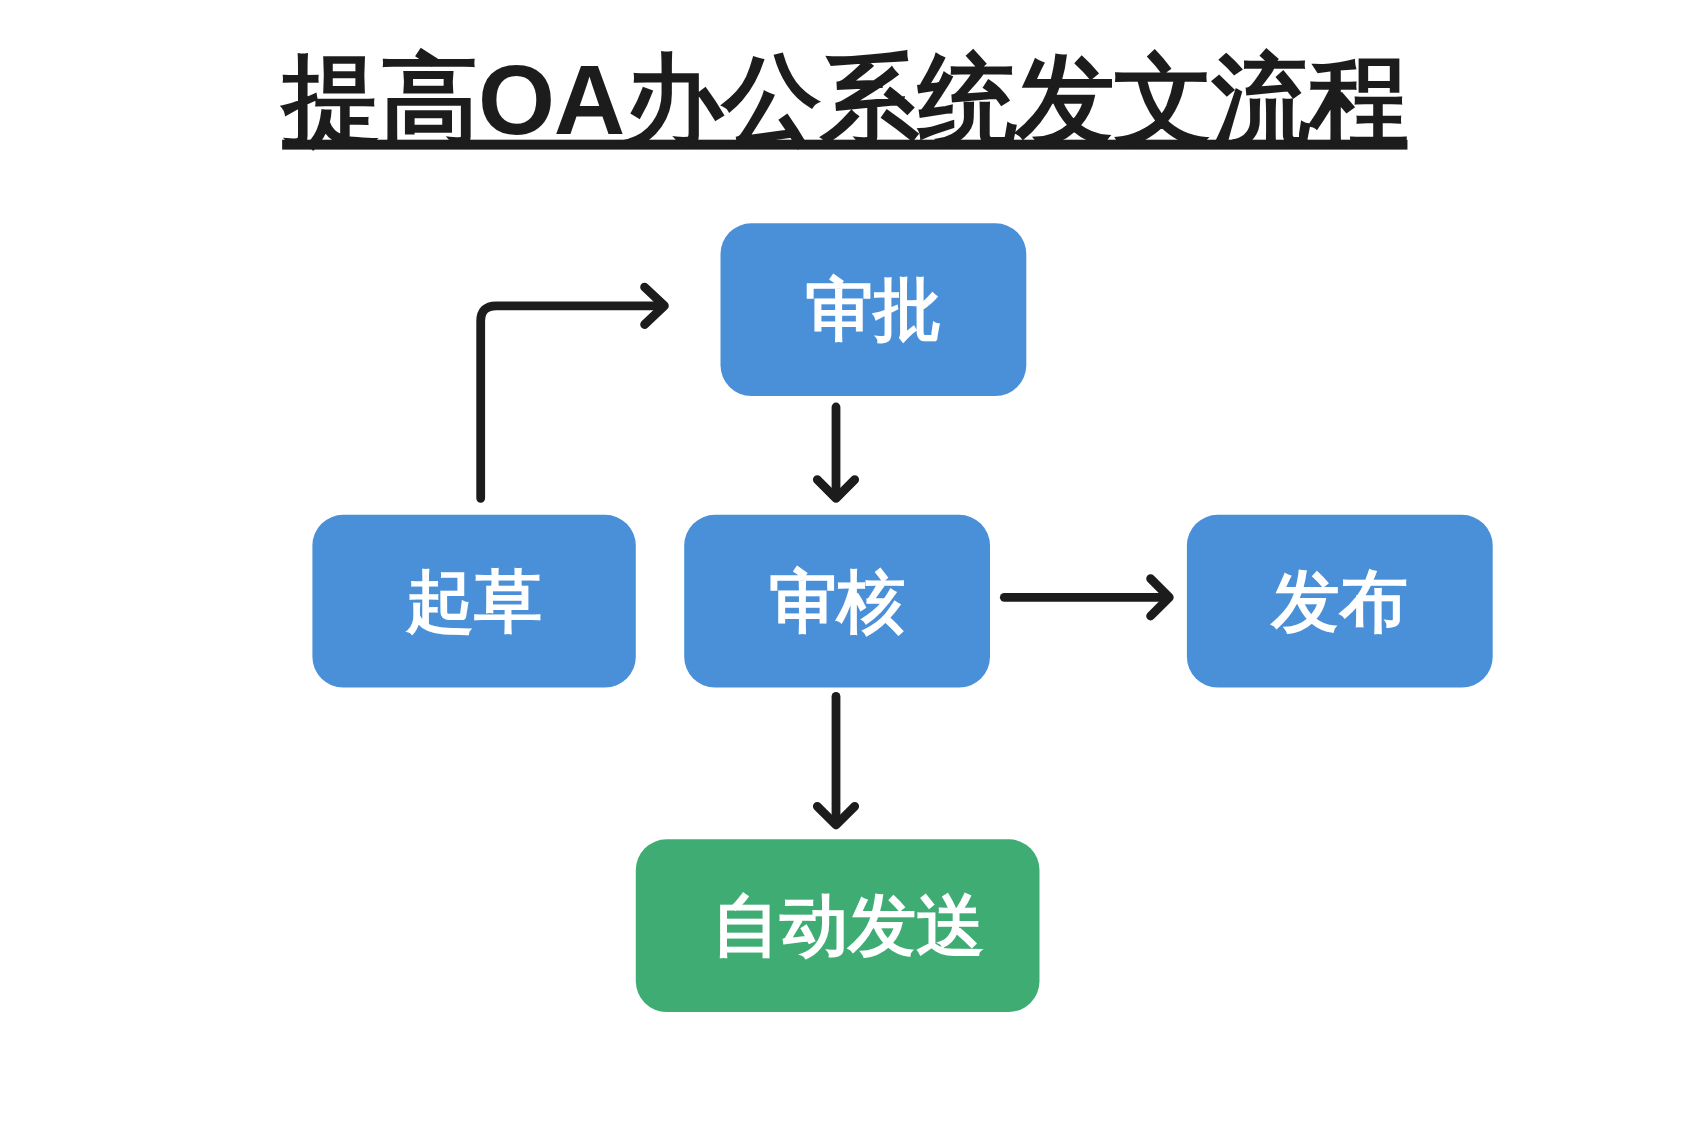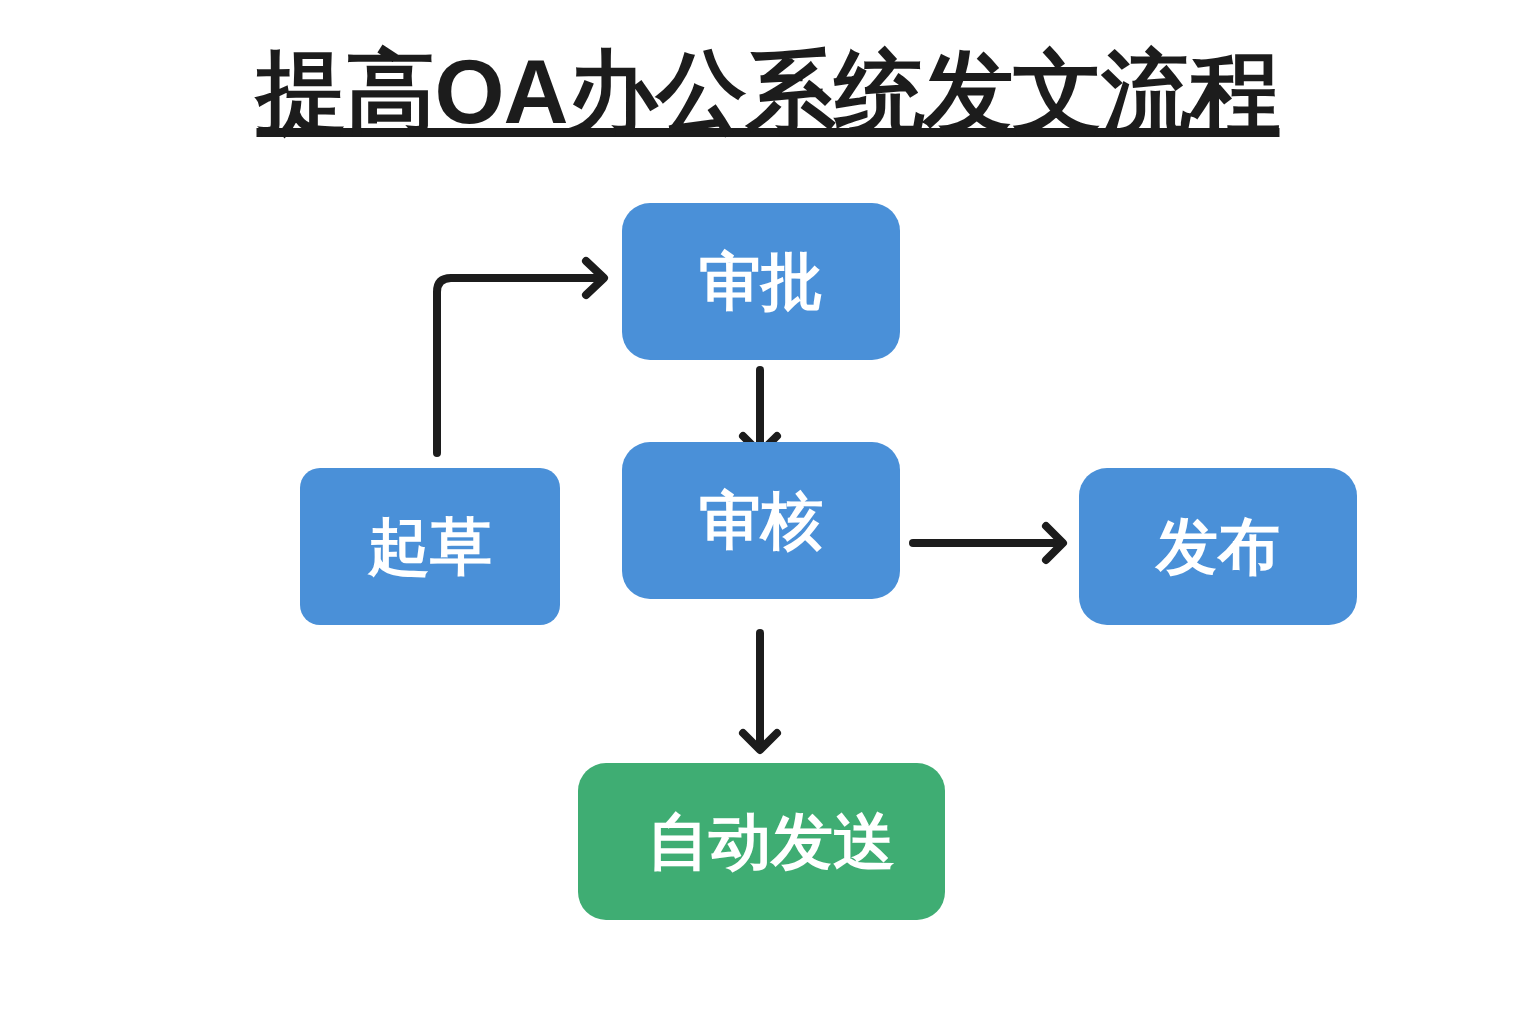--- a/index.html
+++ b/index.html
@@ -42,23 +42,23 @@
     justify-content: center;
     border-radius: 28px;
     color: var(--node-text);
     font-size: 62px;
     font-weight: 600;
     white-space: nowrap;
   }
   .node-blue  { background: var(--node-blue); }
   .node-green { background: var(--node-green); padding-left: 19px; }
 
-  .node-approve  { left: 622px;  top: 203px; width: 278px; height: 157px; }
-  .node-draft    { left: 300px;  top: 468px; width: 260px; height: 157px; border-radius: 20px; }
-  .node-review   { left: 622px;  top: 442px; width: 278px; height: 157px; text-align: right; }
+  .node-approve  { left: 655px;  top: 203px; width: 278px; height: 157px; }
+  .node-draft    { left: 284px;  top: 468px; width: 294px; height: 157px; }
+  .node-review   { left: 622px;  top: 468px; width: 278px; height: 157px; text-align: right; }
   .node-publish  { left: 1079px; top: 468px; width: 278px; height: 157px; text-align: right; }
   .node-autosend { left: 578px;  top: 763px; width: 367px; height: 157px; }
 
   .edges-layer {
     position: absolute;
     left: 0; top: 0;
     width: 1536px; height: 1024px;
     pointer-events: none;
   }
   .edges-layer path, .edges-layer polyline {

